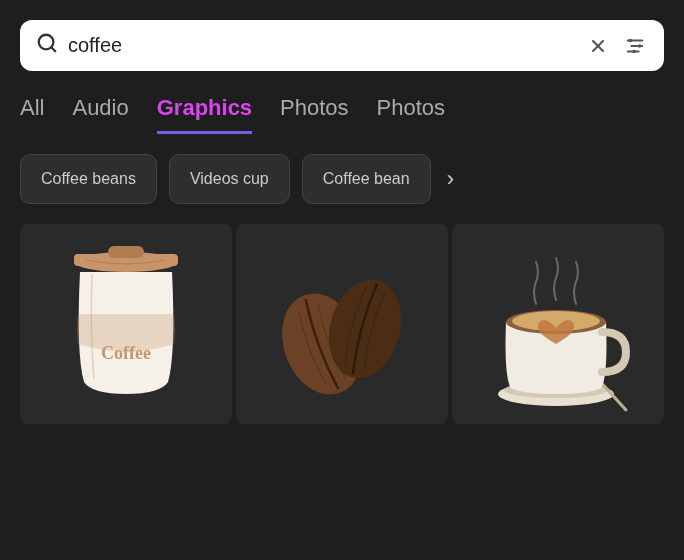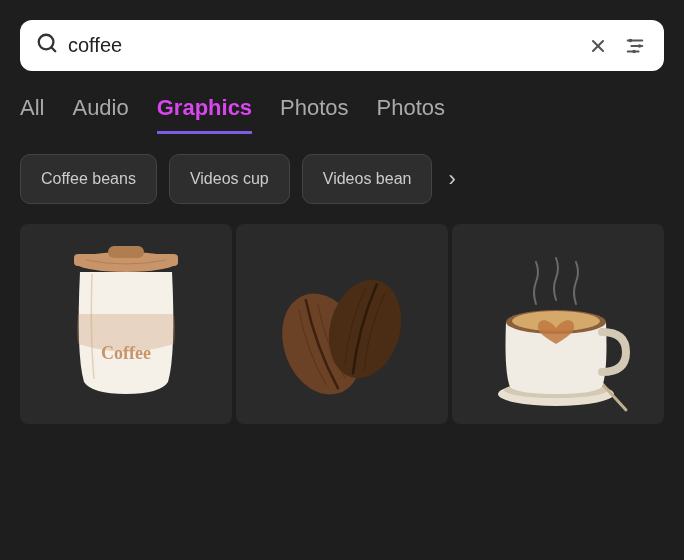--- a/index.html
+++ b/index.html
@@ -188,21 +188,21 @@
     <div class="tab">All</div>
     <div class="tab">Audio</div>
     <div class="tab active">Graphics</div>
     <div class="tab">Photos</div>
     <div class="tab">Photos</div>
   </div>
 
   <div class="pills">
     <div class="pill">Coffee beans</div>
     <div class="pill">Videos cup</div>
-    <div class="pill">Videos bean</div>
+    <div class="pill">Coffee bean</div>
     <button class="pill-next">›</button>
   </div>
 
   <div class="image-grid">
 
     <div class="image-cell">
       <svg class="coffee-cup-svg" viewBox="0 0 140 180" xmlns="http://www.w3.org/2000/svg">
 
         <ellipse cx="70" cy="28" rx="52" ry="10" fill="#c8956b"></ellipse>
         <rect x="18" y="20" width="104" height="12" rx="4" fill="#c8956b"></rect>

